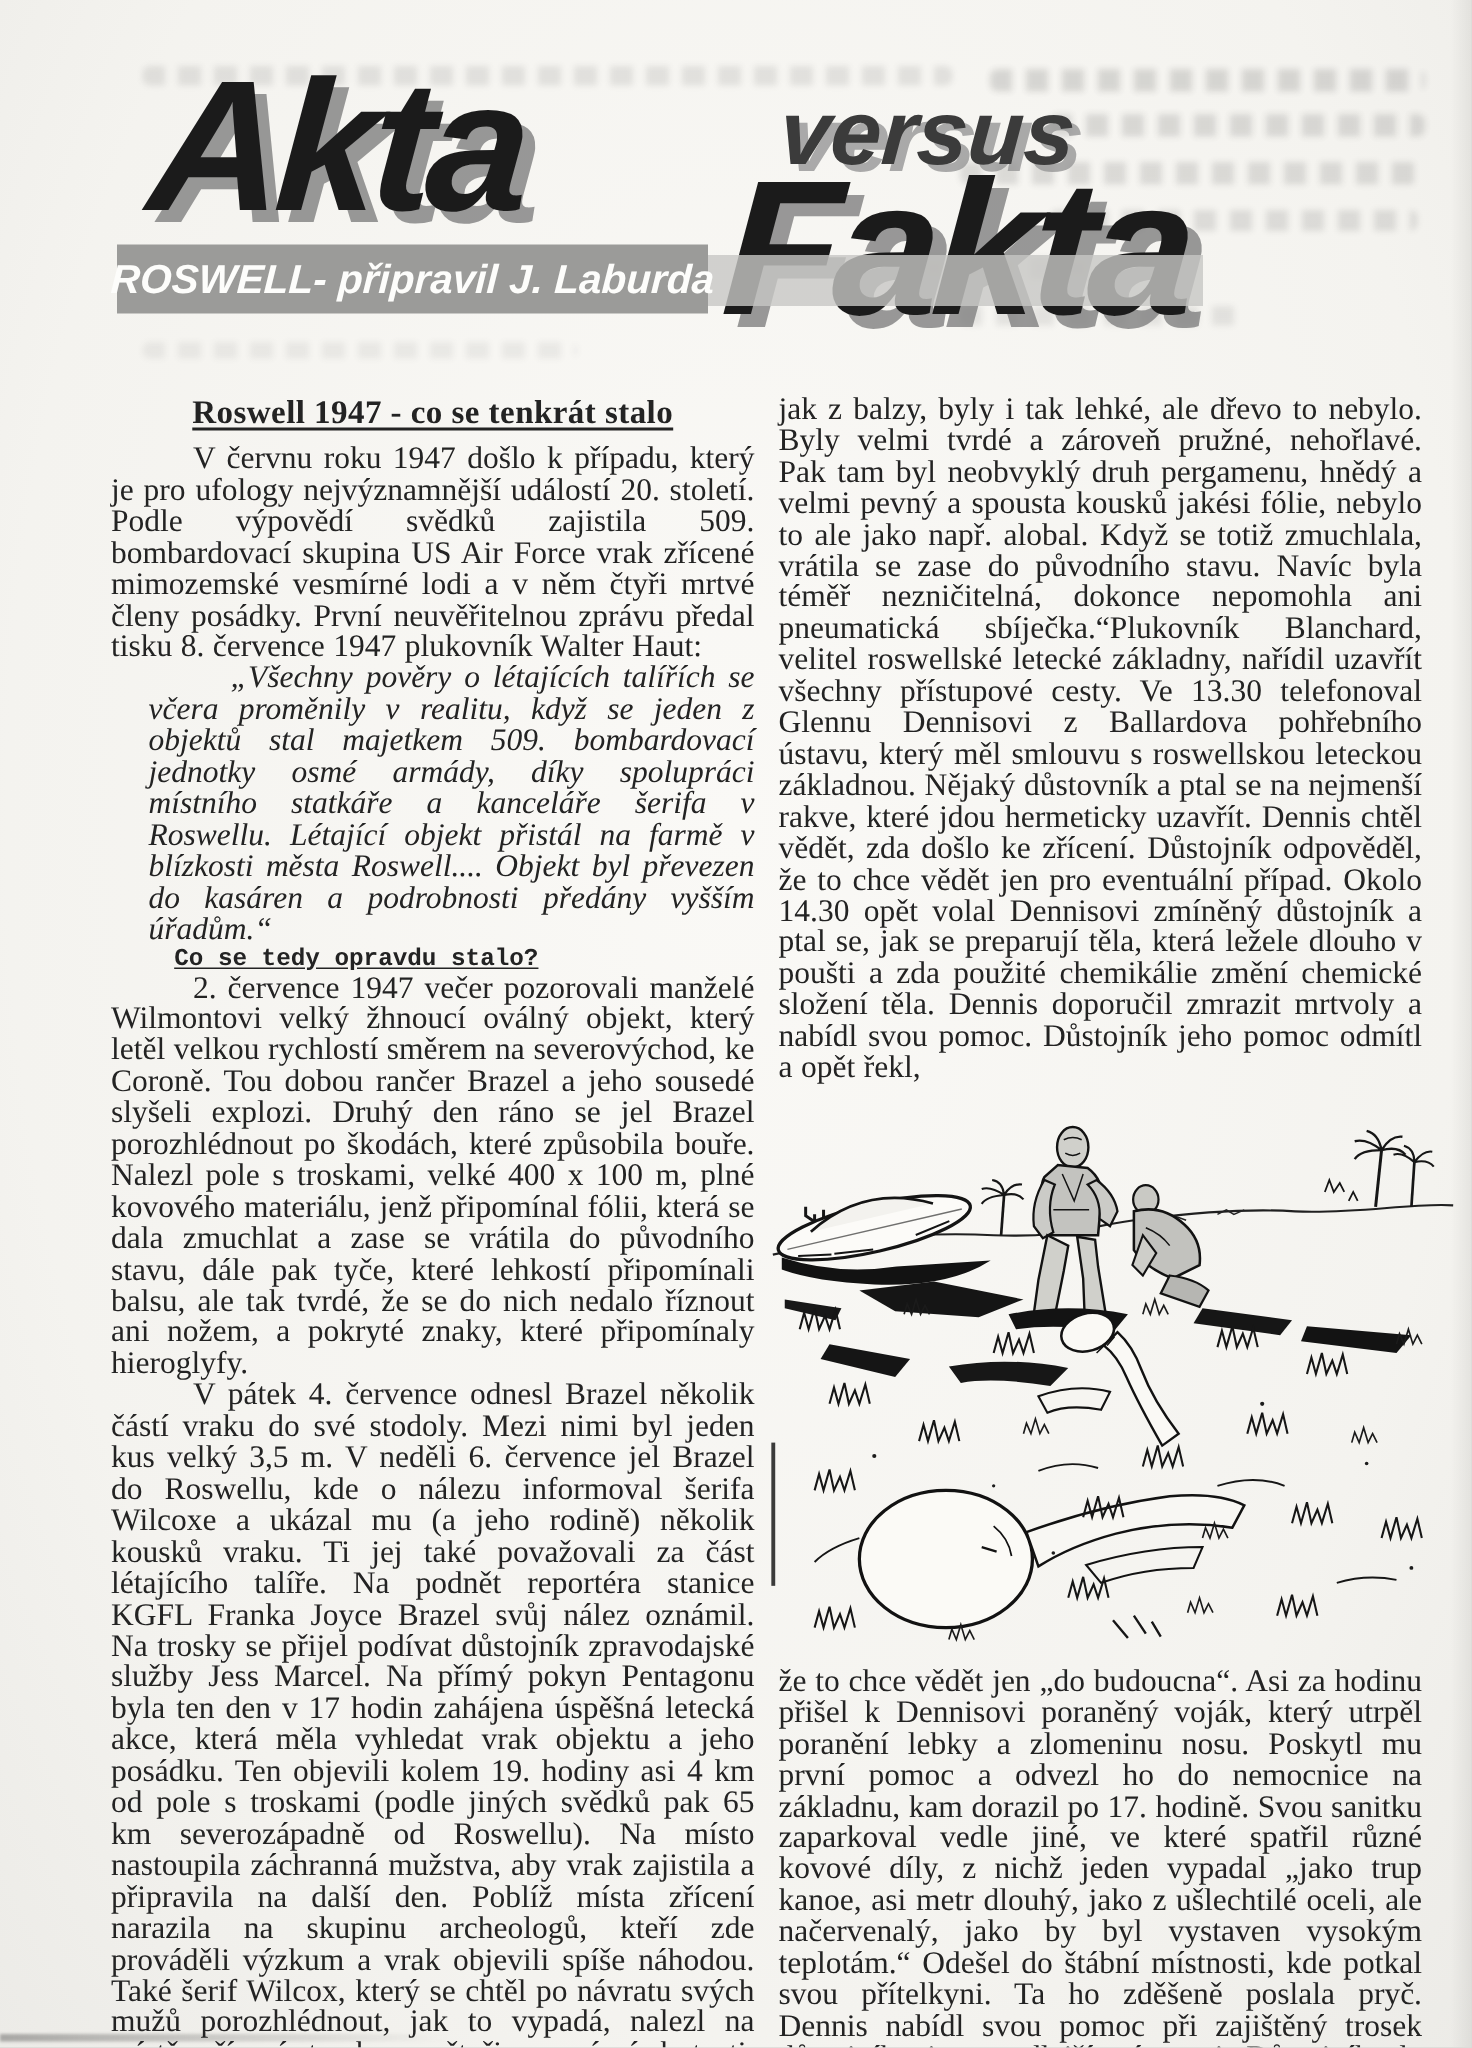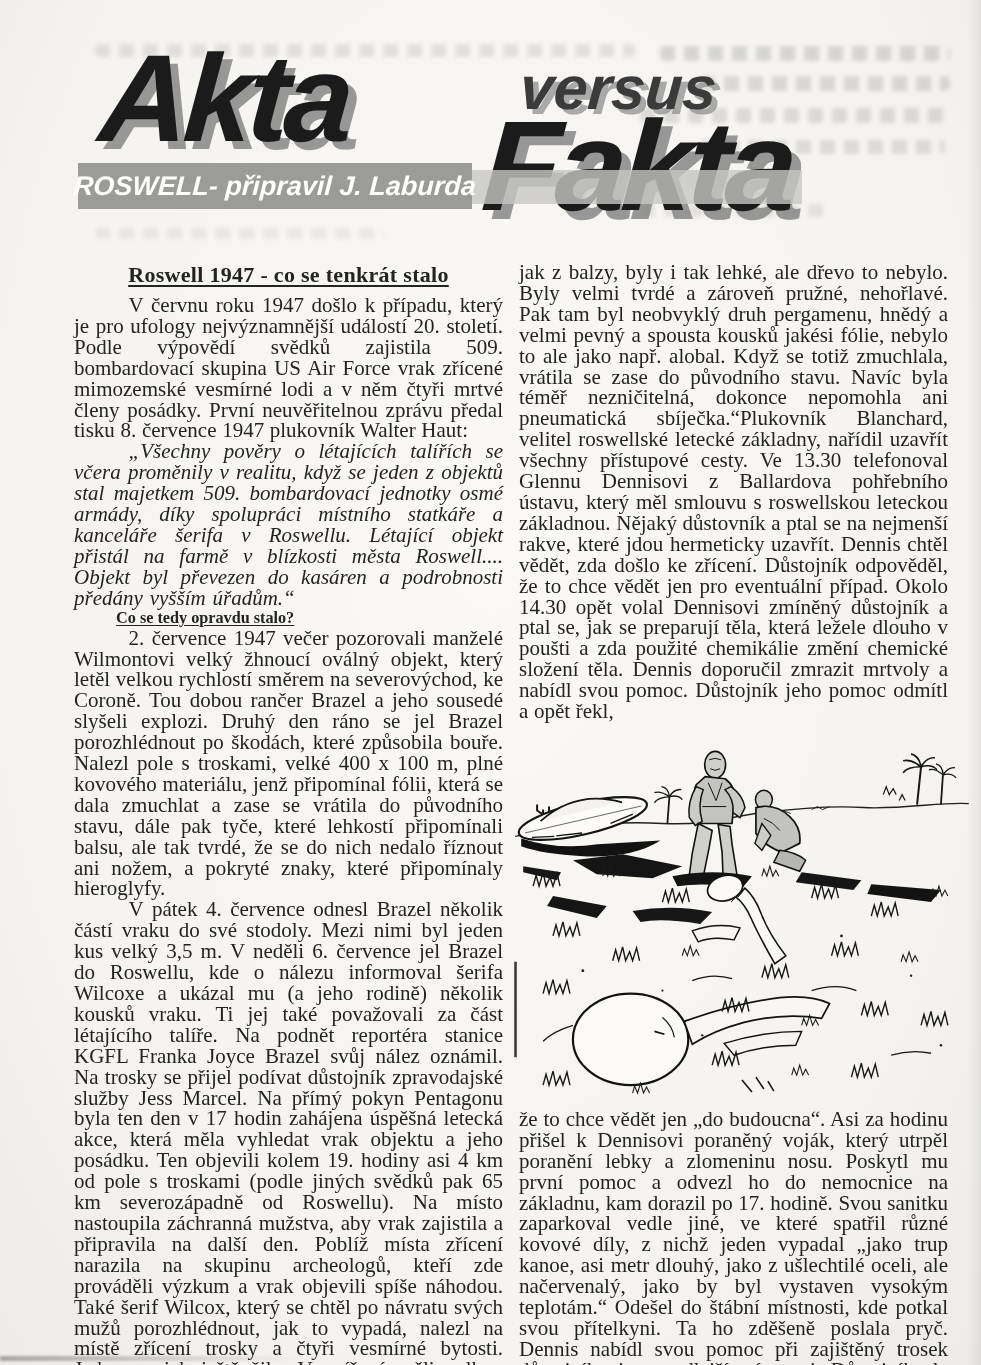--- a/index.html
+++ b/index.html
@@ -61,29 +61,29 @@
     display:flex;gap:16px;z-index:2;justify-content:center;
   }
   .col{width:429px;}
   .col p{
     margin:0;font-size:21px;line-height:20.9px;
     text-align:justify;text-indent:2.6em;
     hyphens:none;-webkit-hyphens:none;
     word-spacing:0.4px;
   }
   .col p.cont{text-indent:0;}
-  .col p.quote{font-style:italic;word-spacing:1.6px;}
+  .col p.quote{font-style:italic;word-spacing:1.6px;margin-left:25px;}
   h1.article-heading{
     margin:0 0 7px 0;font-size:22px;font-weight:bold;text-align:center;
     text-decoration:underline;text-underline-offset:3px;
     letter-spacing:0.3px;
   }
   h2.article-subheading{
     margin:0;font-size:16.2px;font-weight:bold;
-    text-indent:2.6em;text-decoration:underline;text-underline-offset:2px;
+    text-indent:2.6em;text-decoration:underline;text-underline-offset:2px;font-family:Liberation Mono, monospace;
   }
   figure.illustration{margin:5px 0 6px -6px;padding:0;width:458px;}
   
   .smudge-bottom{
     position:absolute;left:0;top:1356px;width:300px;height:5px;
     background:linear-gradient(90deg, rgba(40,40,40,0.35), rgba(40,40,40,0));
     filter:blur(1px);
   }
 </style>
 </head>

